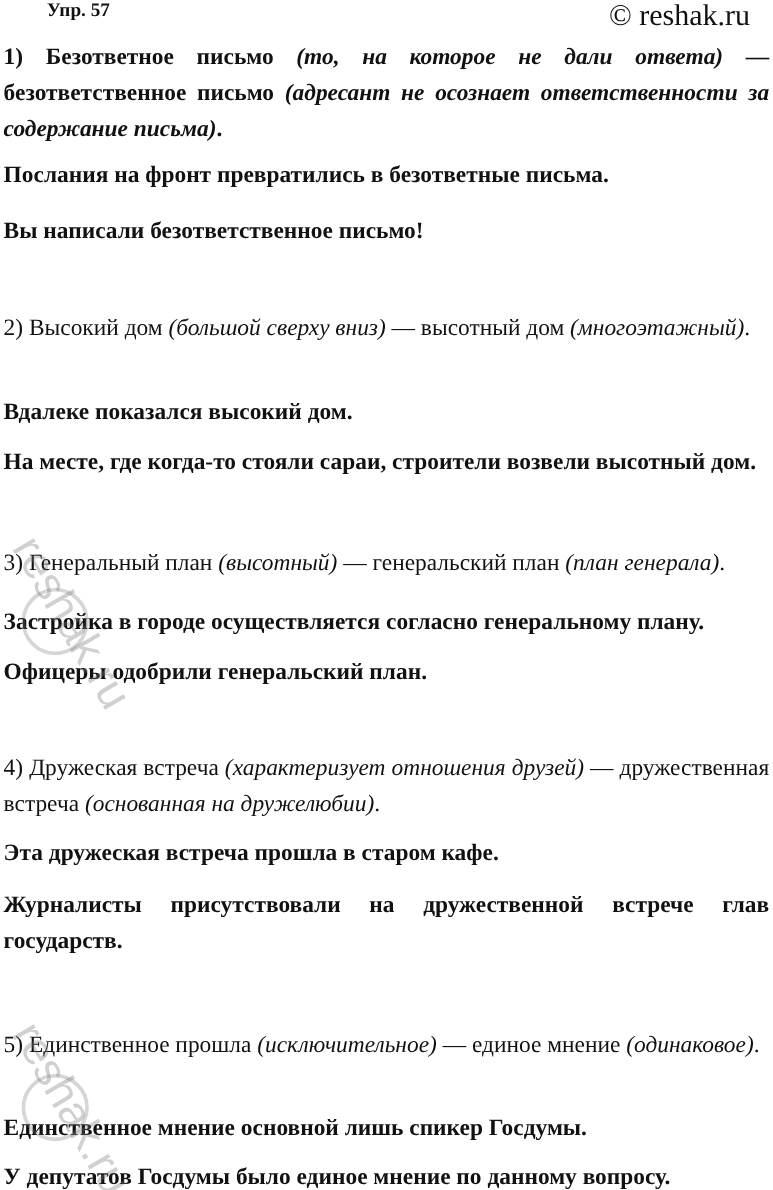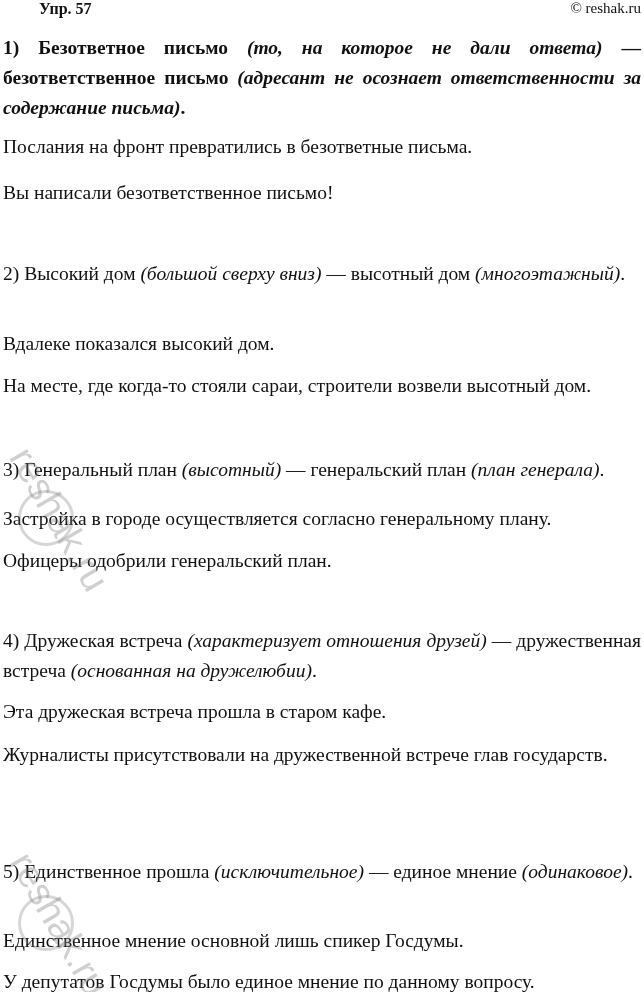--- a/index.html
+++ b/index.html
@@ -2,25 +2,25 @@
 <html><head>
 <meta charset="utf-8">
 <style>
   html, body { margin:0; padding:0; background:#ffffff; }
   body {
     width:644px; height:992px; position:relative; overflow:hidden;
     font-family:"Liberation Serif", serif; color:#111; font-size:19.5px;
   }
   .header { position:absolute; left:3px; top:0; width:638px; height:26px; }
   .title { position:absolute; left:0; top:0; font-weight:bold; font-size:16px;margin-left:36px; }
-  .copyright { position:absolute; right:0; top:0; font-size:15px; }
+  .copyright { position:absolute; right:16px; top:0; font-size:25px; }
   .block { position:absolute; left:3px; width:638px; }
   .def { line-height:30px; text-align:justify; text-align-last:left; margin:0; }
   .def i { font-style:italic; }
-  .ex { line-height:24px; margin:0; white-space:nowrap; }
+  .ex { line-height:24px; margin:0; white-space:nowrap;font-weight:bold; }
   .ex.wrap { white-space:normal; text-align:justify; text-align-last:left; line-height:30px; }
   .watermark {
     position:absolute; color:rgba(120,120,120,0.35); font-family:"Liberation Sans", sans-serif;
     font-size:38px; transform:rotate(60deg); transform-origin:left top; pointer-events:none;
   }
   .wm-circle {
     position:absolute; border:3px solid rgba(120,120,120,0.3); border-radius:50%; width:50px; height:50px;
   }
 </style>
 </head>

